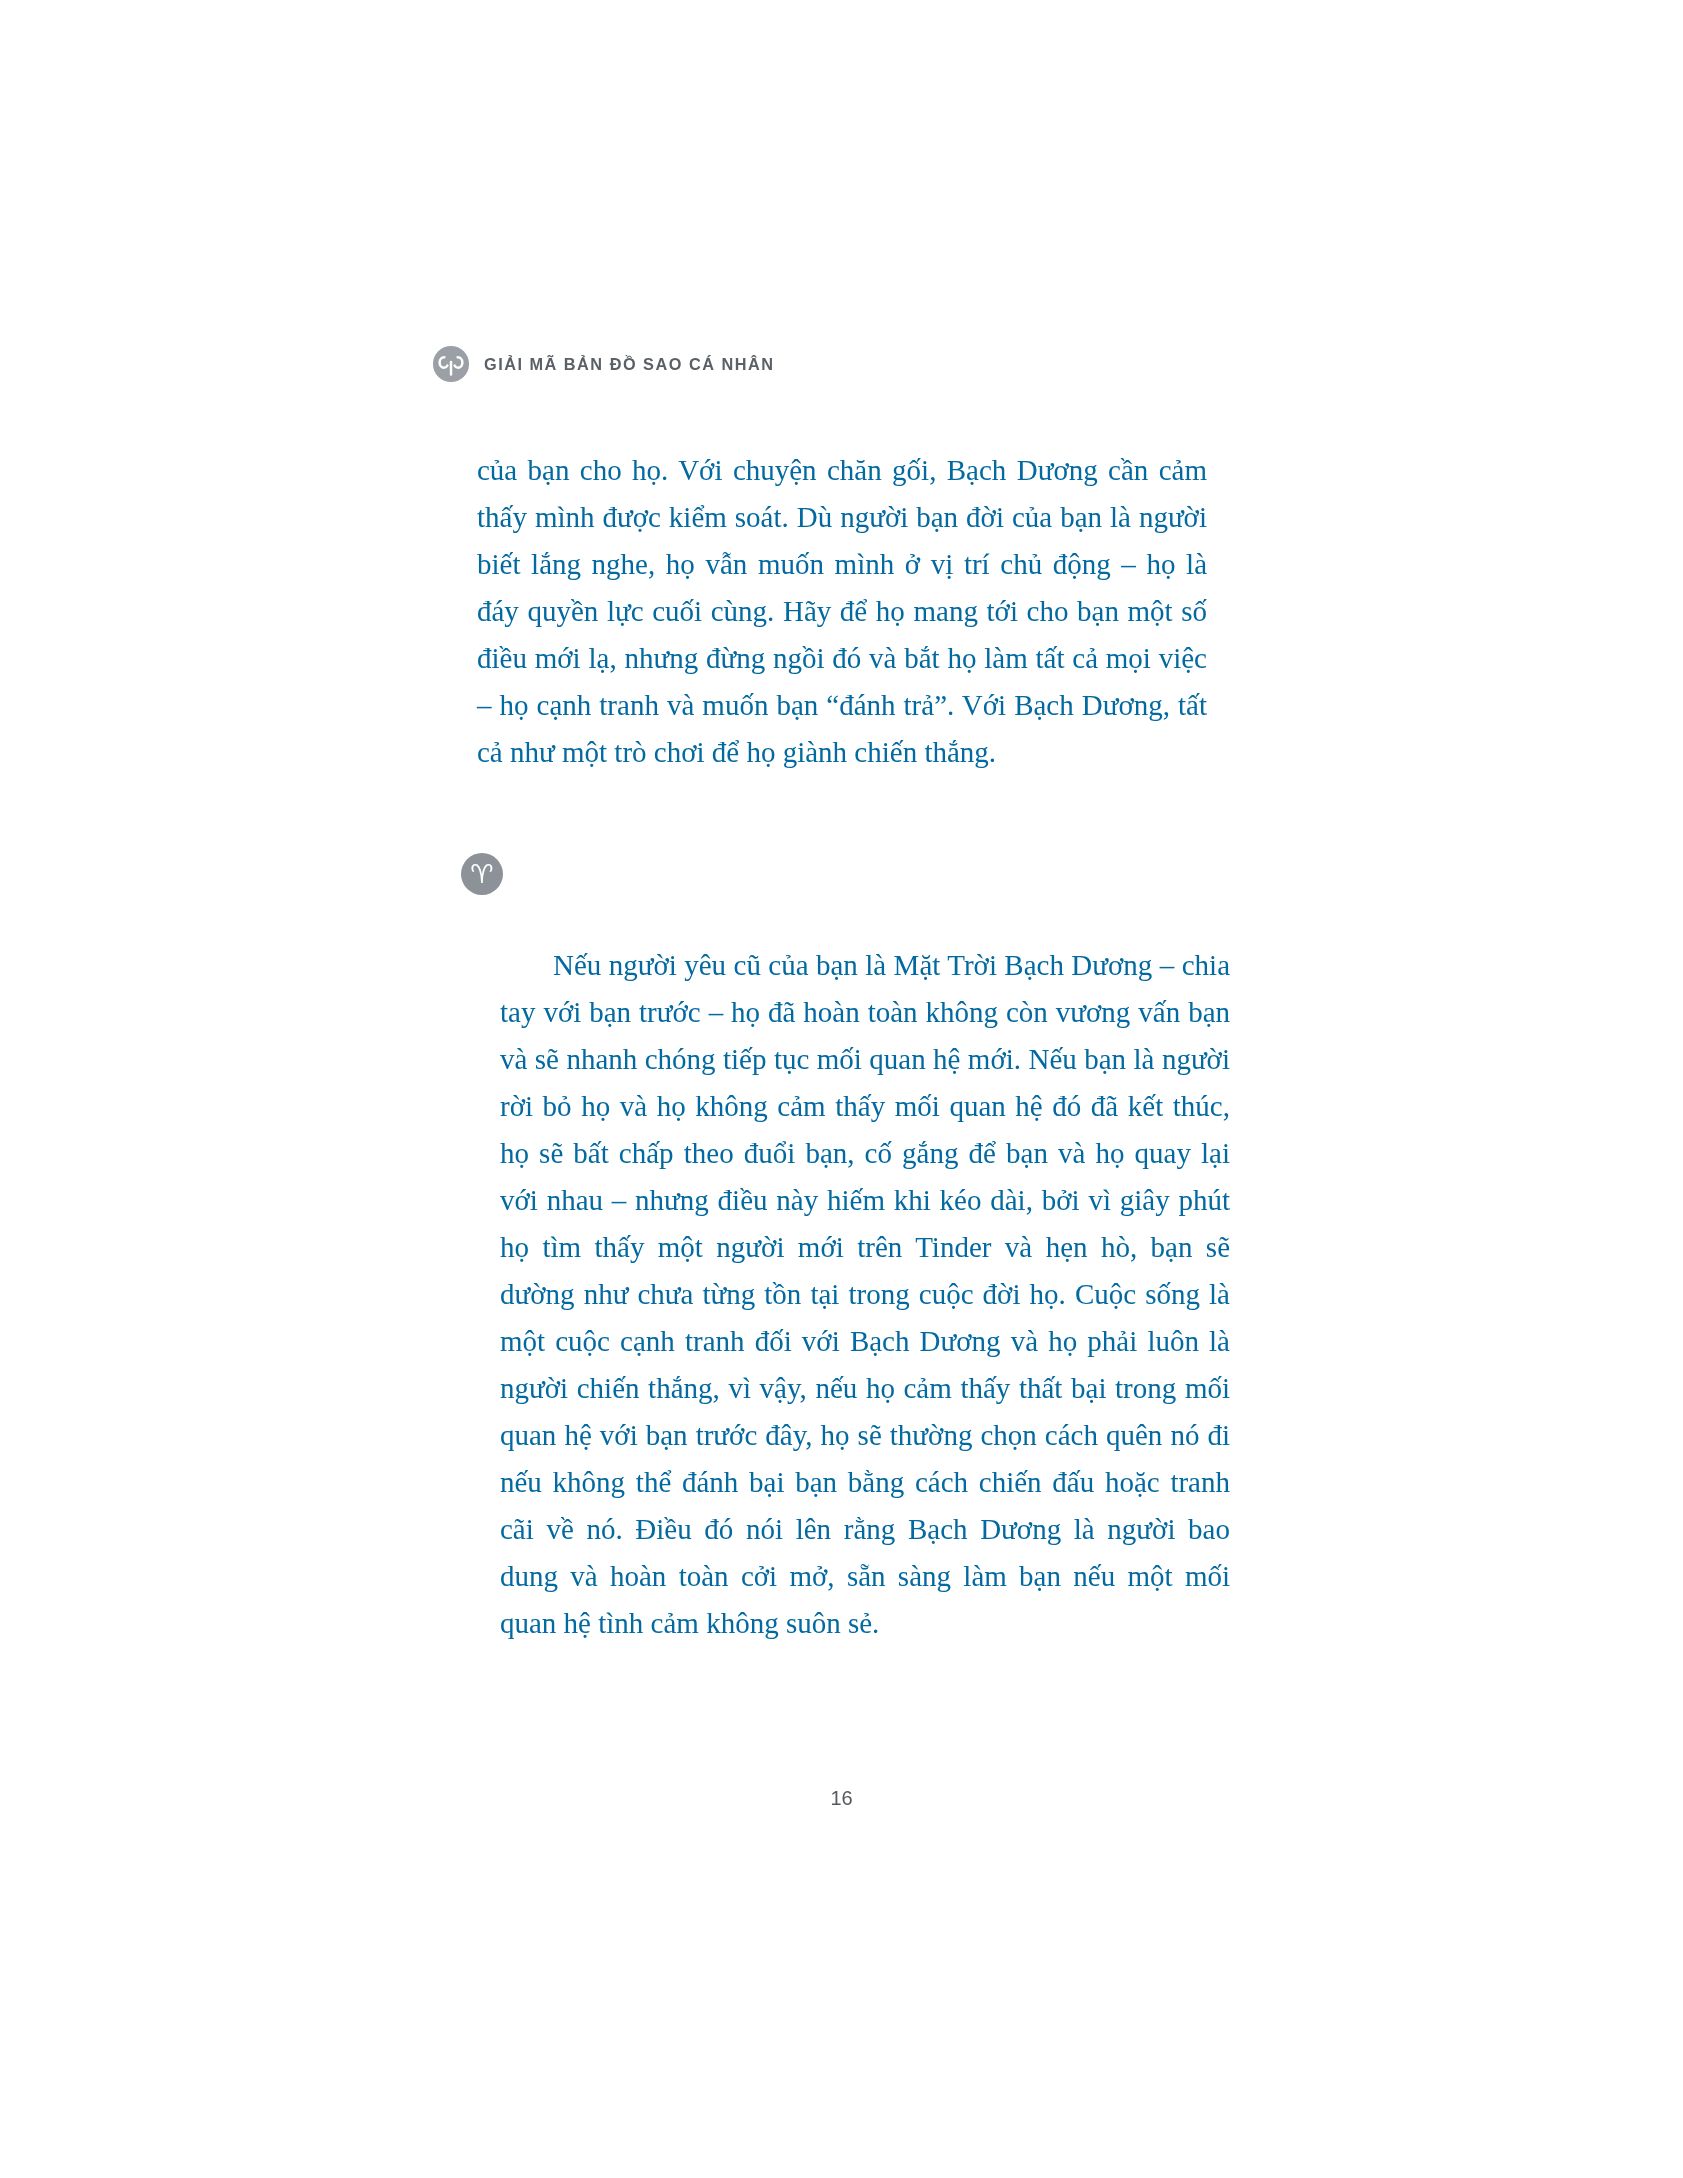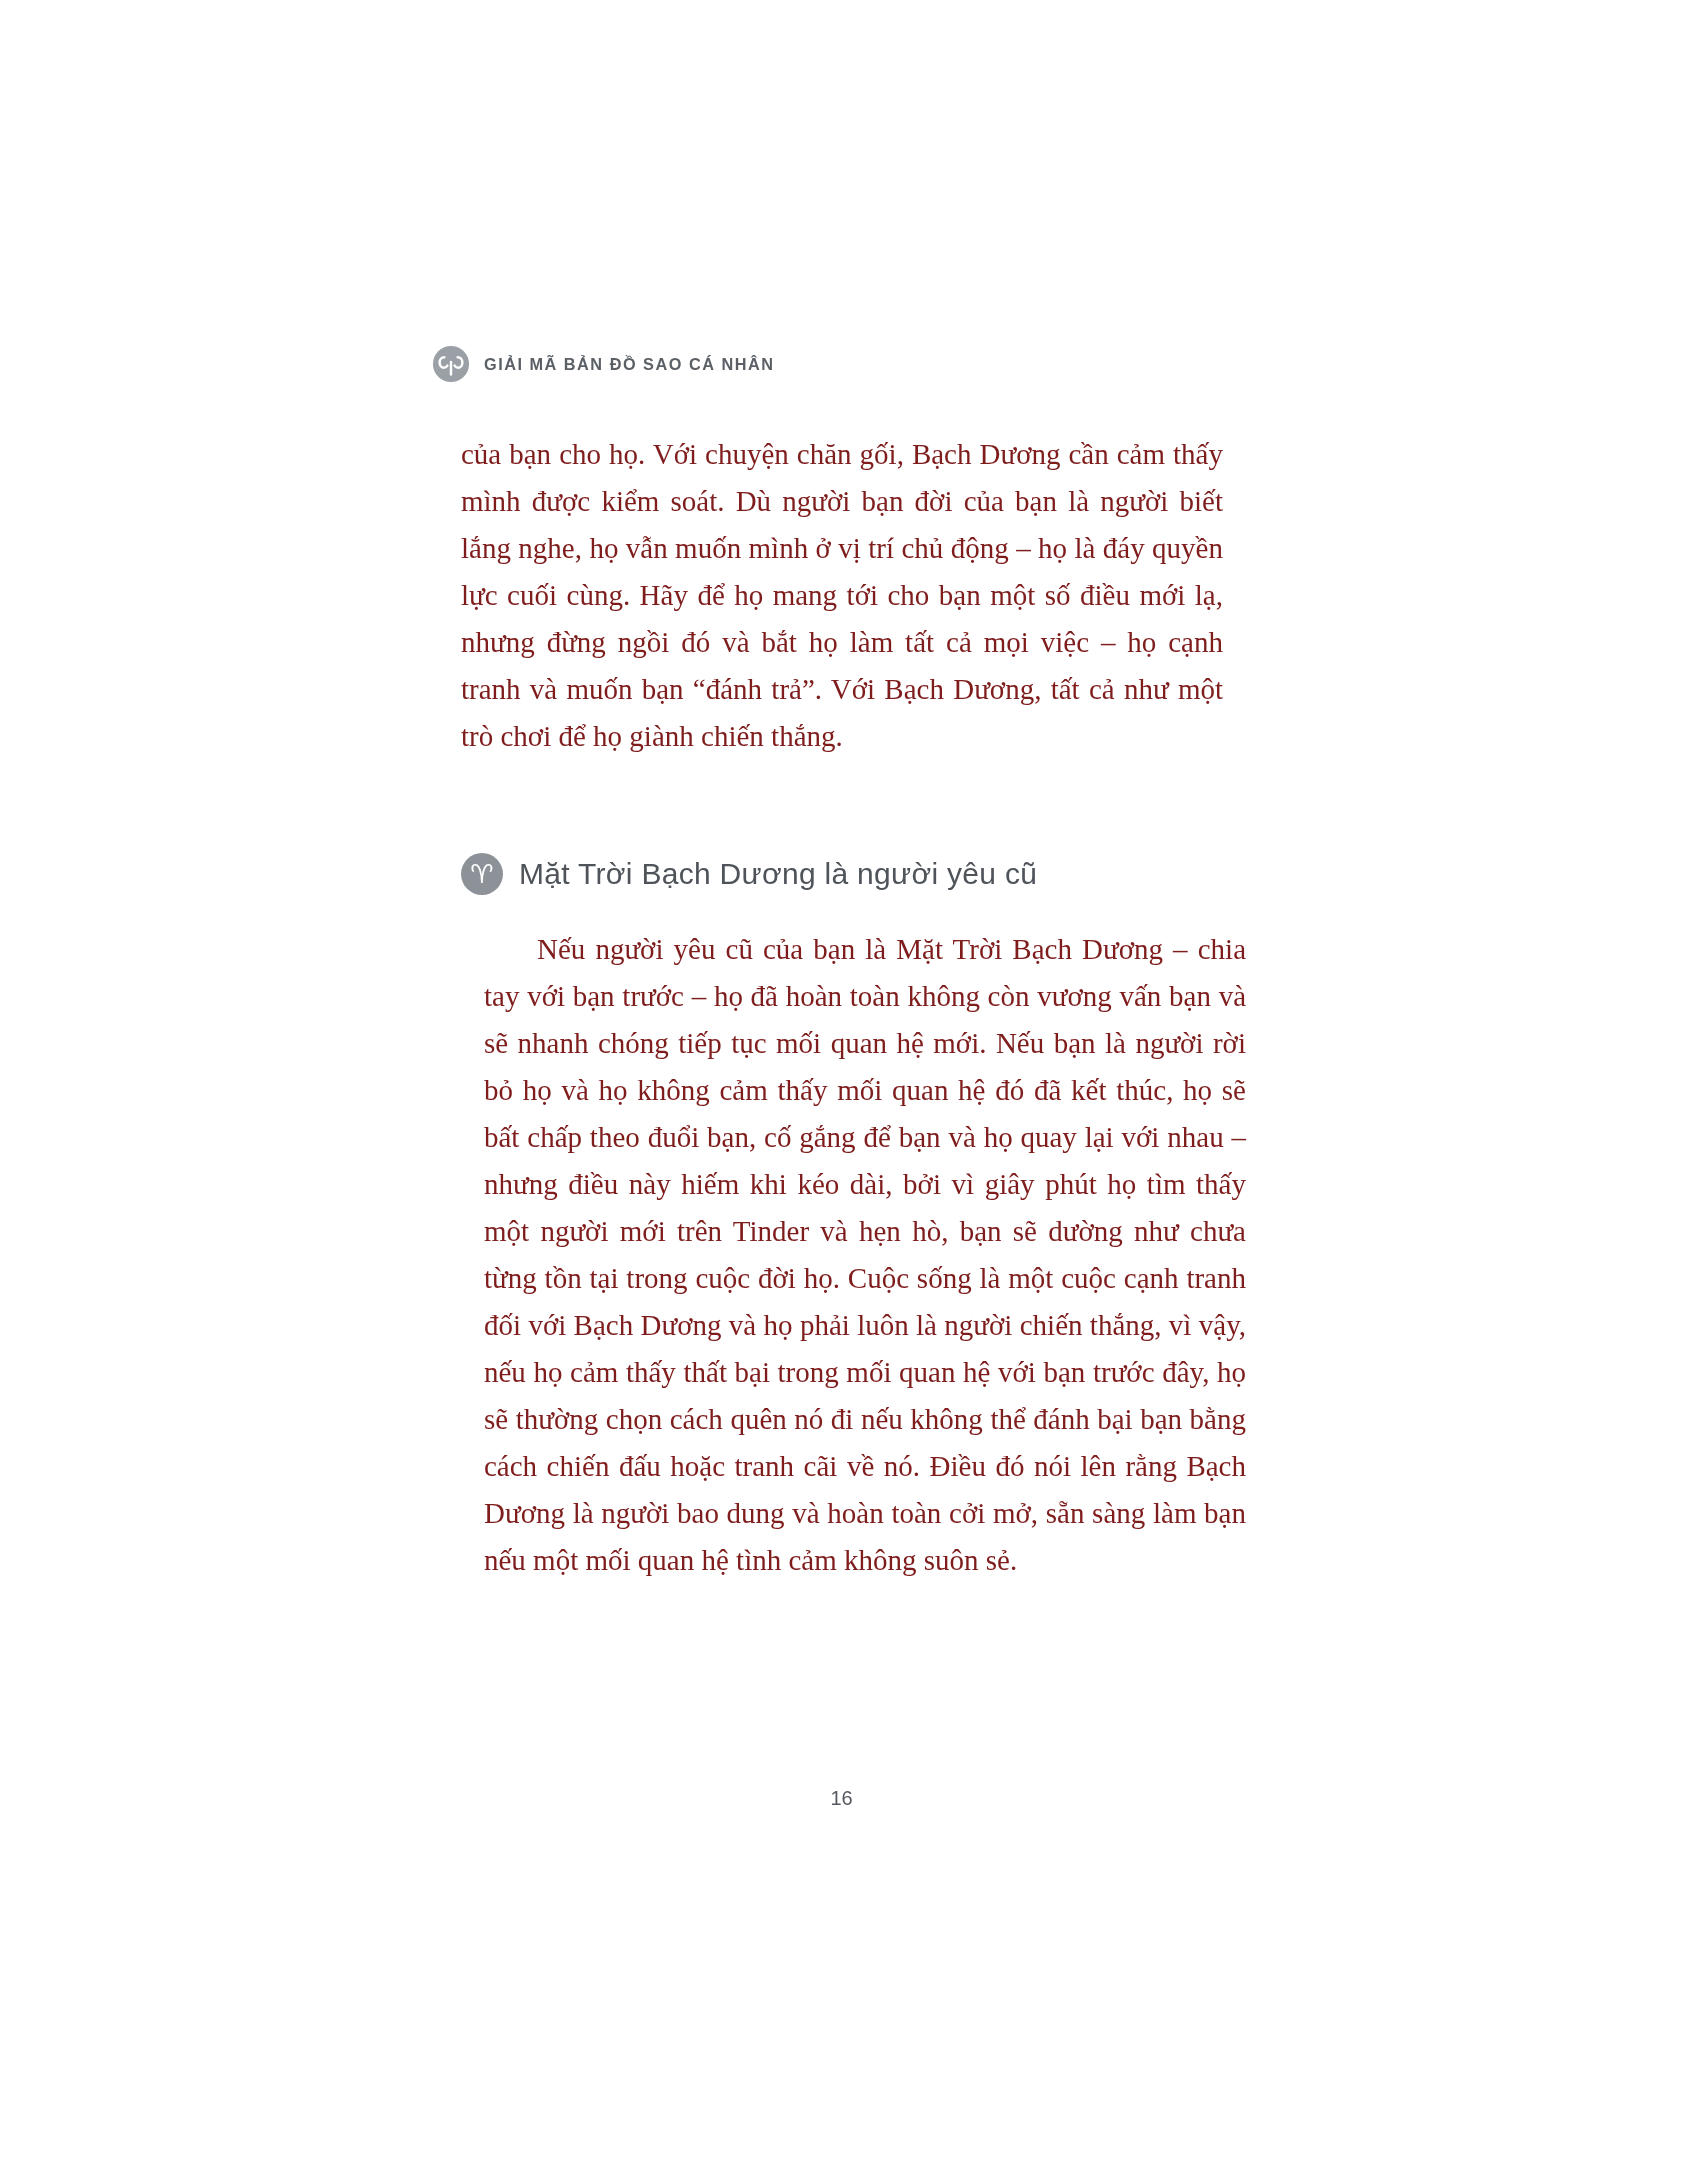--- a/index.html
+++ b/index.html
@@ -45,26 +45,26 @@
     font-family: "Liberation Sans", sans-serif;
     font-size: 16.3px;
     letter-spacing: 1.5px;
     font-weight: 700;
     color: #5b6066;
     white-space: nowrap;
   }
 
   
   p.body {
-    margin: 0;
+    margin: 16px;
     font-size: 29px;
     line-height: 1.62;
     text-align: justify;
     text-justify: inter-word;
-    color: #7f1d1d;
+    color: #0369a1;
     font-family: "Liberation Serif", serif;
   }
   p.body.indent {
     text-indent: 53px;
   }
 
   
   .section-heading {
     display: flex;
     align-items: center;
@@ -127,21 +127,20 @@
 
   <div class="block-1">
     <p class="body">của bạn cho họ. Với chuyện chăn gối, Bạch Dương cần cảm thấy mình được kiểm soát. Dù người bạn đời của bạn là người biết lắng nghe, họ vẫn muốn mình ở vị trí chủ động – họ là đáy quyền lực cuối cùng. Hãy để họ mang tới cho bạn một số điều mới lạ, nhưng đừng ngồi đó và bắt họ làm tất cả mọi việc – họ cạnh tranh và muốn bạn “đánh trả”. Với Bạch Dương, tất cả như một trò chơi để họ giành chiến thắng.</p>
   </div>
 
   <div class="block-2">
     <div class="section-heading">
       <div class="sh-badge">
         <span>♈</span>
       </div>
-      <div class="sh-title">Mặt Trời Bạch Dương là người yêu cũ</div>
     </div>
   </div>
 
   <div class="block-3">
     <p class="body indent">Nếu người yêu cũ của bạn là Mặt Trời Bạch Dương – chia tay với bạn trước – họ đã hoàn toàn không còn vương vấn bạn và sẽ nhanh chóng tiếp tục mối quan hệ mới. Nếu bạn là người rời bỏ họ và họ không cảm thấy mối quan hệ đó đã kết thúc, họ sẽ bất chấp theo đuổi bạn, cố gắng để bạn và họ quay lại với nhau – nhưng điều này hiếm khi kéo dài, bởi vì giây phút họ tìm thấy một người mới trên Tinder và hẹn hò, bạn sẽ dường như chưa từng tồn tại trong cuộc đời họ. Cuộc sống là một cuộc cạnh tranh đối với Bạch Dương và họ phải luôn là người chiến thắng, vì vậy, nếu họ cảm thấy thất bại trong mối quan hệ với bạn trước đây, họ sẽ thường chọn cách quên nó đi nếu không thể đánh bại bạn bằng cách chiến đấu hoặc tranh cãi về nó. Điều đó nói lên rằng Bạch Dương là người bao dung và hoàn toàn cởi mở, sẵn sàng làm bạn nếu một mối quan hệ tình cảm không suôn sẻ.</p>
   </div>
 
   <div class="folio">16</div>
 
 </div>

